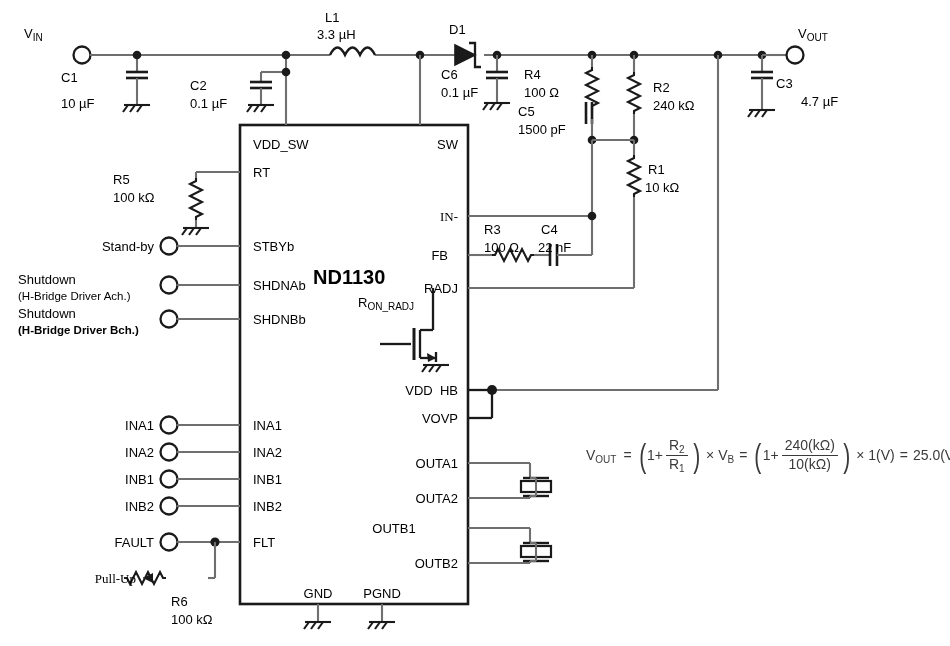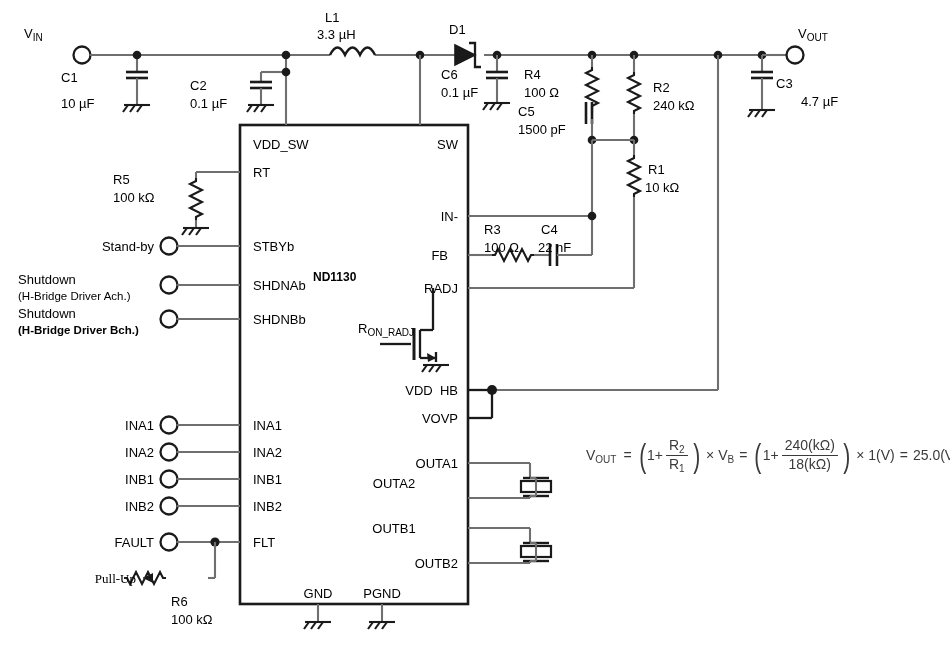--- a/index.html
+++ b/index.html
@@ -21,21 +21,21 @@
   }
   .lbl {
     position: absolute;
     font-family: "Liberation Sans", sans-serif;
     font-size: 13px;
     color: #000;
     white-space: pre;
     line-height: 15px;
   }
   .lbl.sm { font-size: 11.5px; }
-  .lbl.ic-name { font-size: 12px; font-weight: bold; }
+  .lbl.ic-name { font-size: 20px; font-weight: bold; }
   .lbl.c { text-align: center; }
   .lbl.r { text-align: right; }
   .sub { font-size: 10px; vertical-align: baseline; position: relative; top: 3px; }
   .formula {
     position: absolute;
     font-family: "Liberation Sans", sans-serif;
     font-size: 14px;
     color: #3a3a3a;
     white-space: nowrap;
     display: flex;
@@ -356,53 +356,53 @@
   <div class="lbl" style="left:253px; top:239px;">STBYb</div>
   <div class="lbl" style="left:253px; top:278px;">SHDNAb</div>
   <div class="lbl" style="left:253px; top:312px;">SHDNBb</div>
   <div class="lbl" style="left:253px; top:418px;">INA1</div>
   <div class="lbl" style="left:253px; top:445px;">INA2</div>
   <div class="lbl" style="left:253px; top:472px;">INB1</div>
   <div class="lbl" style="left:253px; top:499px;">INB2</div>
   <div class="lbl" style="left:253px; top:535px;">FLT</div>
 
   <div class="lbl r" style="left:330px; top:137px; width:128px;">SW</div>
-  <div class="lbl r" style="left:330px; top:209px; width:128px;">IN-</div>
+  <div class="lbl r" style="left:330px; top:209px; width:128px;font-family:Liberation Serif, serif;">IN-</div>
   <div class="lbl r" style="left:320px; top:248px; width:128px;">FB</div>
   <div class="lbl r" style="left:330px; top:281px; width:128px;">RADJ</div>
   <div class="lbl r" style="left:330px; top:383px; width:128px;">VDD  HB</div>
   <div class="lbl r" style="left:330px; top:411px; width:128px;">VOVP</div>
   <div class="lbl r" style="left:330px; top:456px; width:128px;">OUTA1</div>
-  <div class="lbl r" style="left:330px; top:476px; width:128px;text-align:center;">OUTA2</div>
+  <div class="lbl r" style="left:330px; top:491px; width:128px;">OUTA2</div>
   <div class="lbl r" style="left:330px; top:521px; width:128px;text-align:center;">OUTB1</div>
   <div class="lbl r" style="left:330px; top:556px; width:128px;">OUTB2</div>
 
   <div class="lbl c" style="left:288px; top:586px; width:60px;">GND</div>
   <div class="lbl c" style="left:352px; top:586px; width:60px;">PGND</div>
 
-  <div class="lbl" style="left:358px; top:321px;"><span>R</span><span class="sub">ON_RADJ</span></div>
+  <div class="lbl" style="left:358px; top:295px;"><span>R</span><span class="sub">ON_RADJ</span></div>
 
   <div class="formula" style="left:586px; top:438px;">
     <span><span>V</span><span class="sub">OUT</span></span>
     <span style="margin:0 5px 0 7px;">=</span>
     <span class="paren">(</span>
     <span style="margin-left:-1px;">1+</span>
     <span class="frac">
       <span class="num"><span>R</span><span class="sub">2</span></span>
       <span class="den"><span>R</span><span class="sub">1</span></span>
     </span>
     <span class="paren">)</span>
     <span style="margin:0 4px;">×</span>
     <span><span>V</span><span class="sub">B</span></span>
     <span style="margin:0 5px;">=</span>
     <span class="paren">(</span>
     <span style="margin-left:-1px;">1+</span>
     <span class="frac">
       <span class="num">240(kΩ)</span>
-      <span class="den">18(kΩ)</span>
+      <span class="den">10(kΩ)</span>
     </span>
     <span class="paren">)</span>
     <span style="margin:0 4px;">×</span>
     <span>1(V)</span>
     <span style="margin:0 5px;">=</span>
     <span>25.0(V)</span>
   </div>
 
 </div>
 

